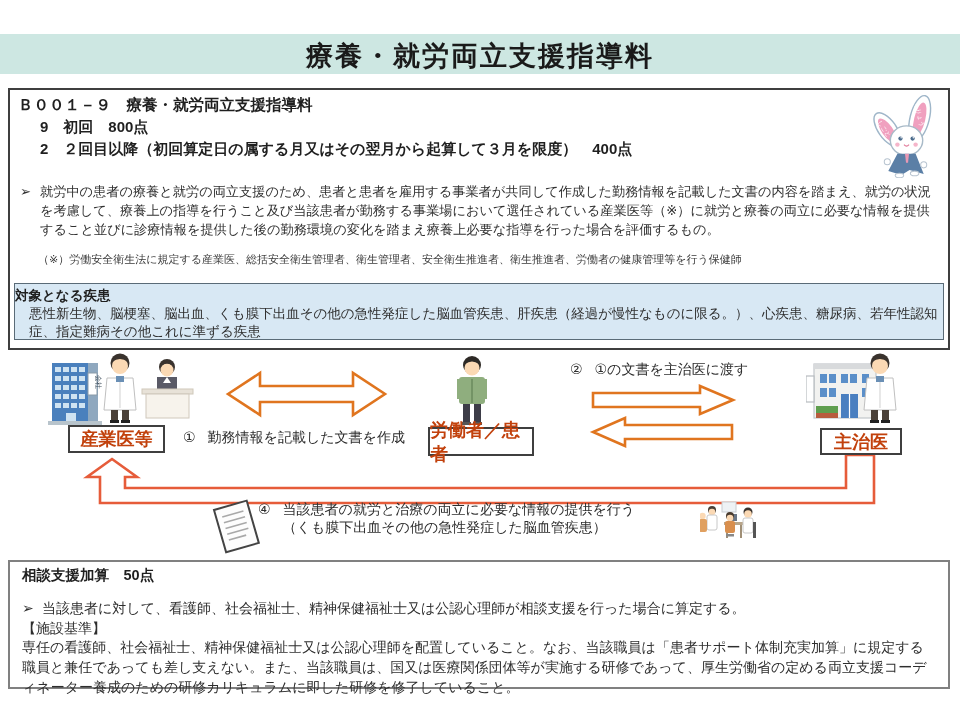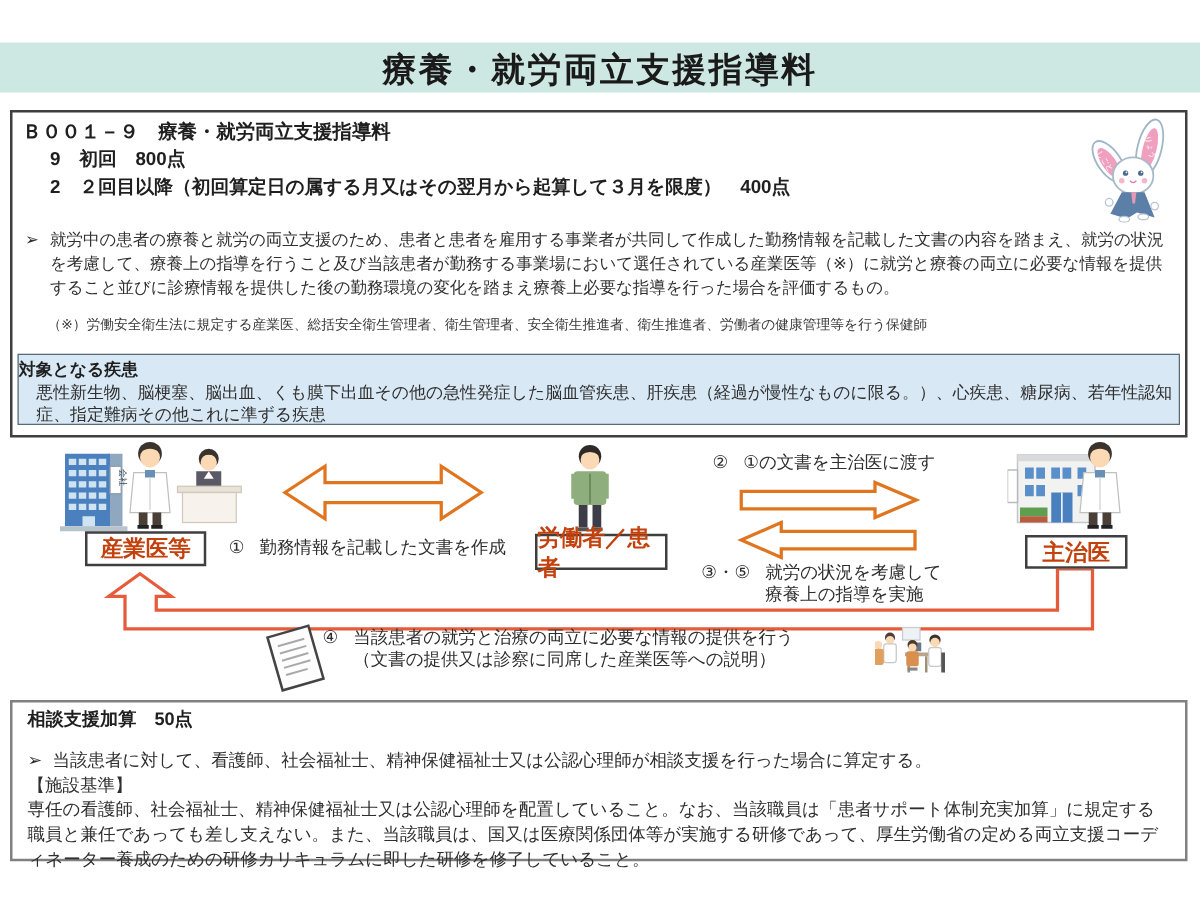--- a/index.html
+++ b/index.html
@@ -265,32 +265,25 @@
     <div class="dlabel lbl-sangyoui">産業医等</div>
     <div class="dlabel lbl-worker">労働者／患者</div>
     <div class="dlabel lbl-shujii">主治医</div>
 
     <div class="step step2">
       <span>②</span><span style="margin-left:12px;">①の文書を主治医に渡す</span>
     </div>
     <div class="step step1">
       <span>①</span><span style="margin-left:12px;">勤務情報を記載した文書を作成</span>
     </div>
-    <div class="step step35">
-      <span class="mk">③・⑤</span>
-      <span class="two-lines">
-        <div>就労の状況を考慮して</div>
-        <div>療養上の指導を実施</div>
-      </span>
-    </div>
     <div class="step step4">
       <span class="mk">④</span>
       <span class="two-lines">
         <div>当該患者の就労と治療の両立に必要な情報の提供を行う</div>
-        <div>（文書の提供又は診察に同席した産業医等への説明）</div>
+        <div>（くも膜下出血その他の急性発症した脳血管疾患）</div>
       </span>
     </div>
   </div>
 
   <div class="bottom-box">
     <div class="h">相談支援加算　50点</div>
     <div class="bb-bullet">
       <span class="mk">➢</span>
       <span>当該患者に対して、看護師、社会福祉士、精神保健福祉士又は公認心理師が相談支援を行った場合に算定する。</span>
     </div>

